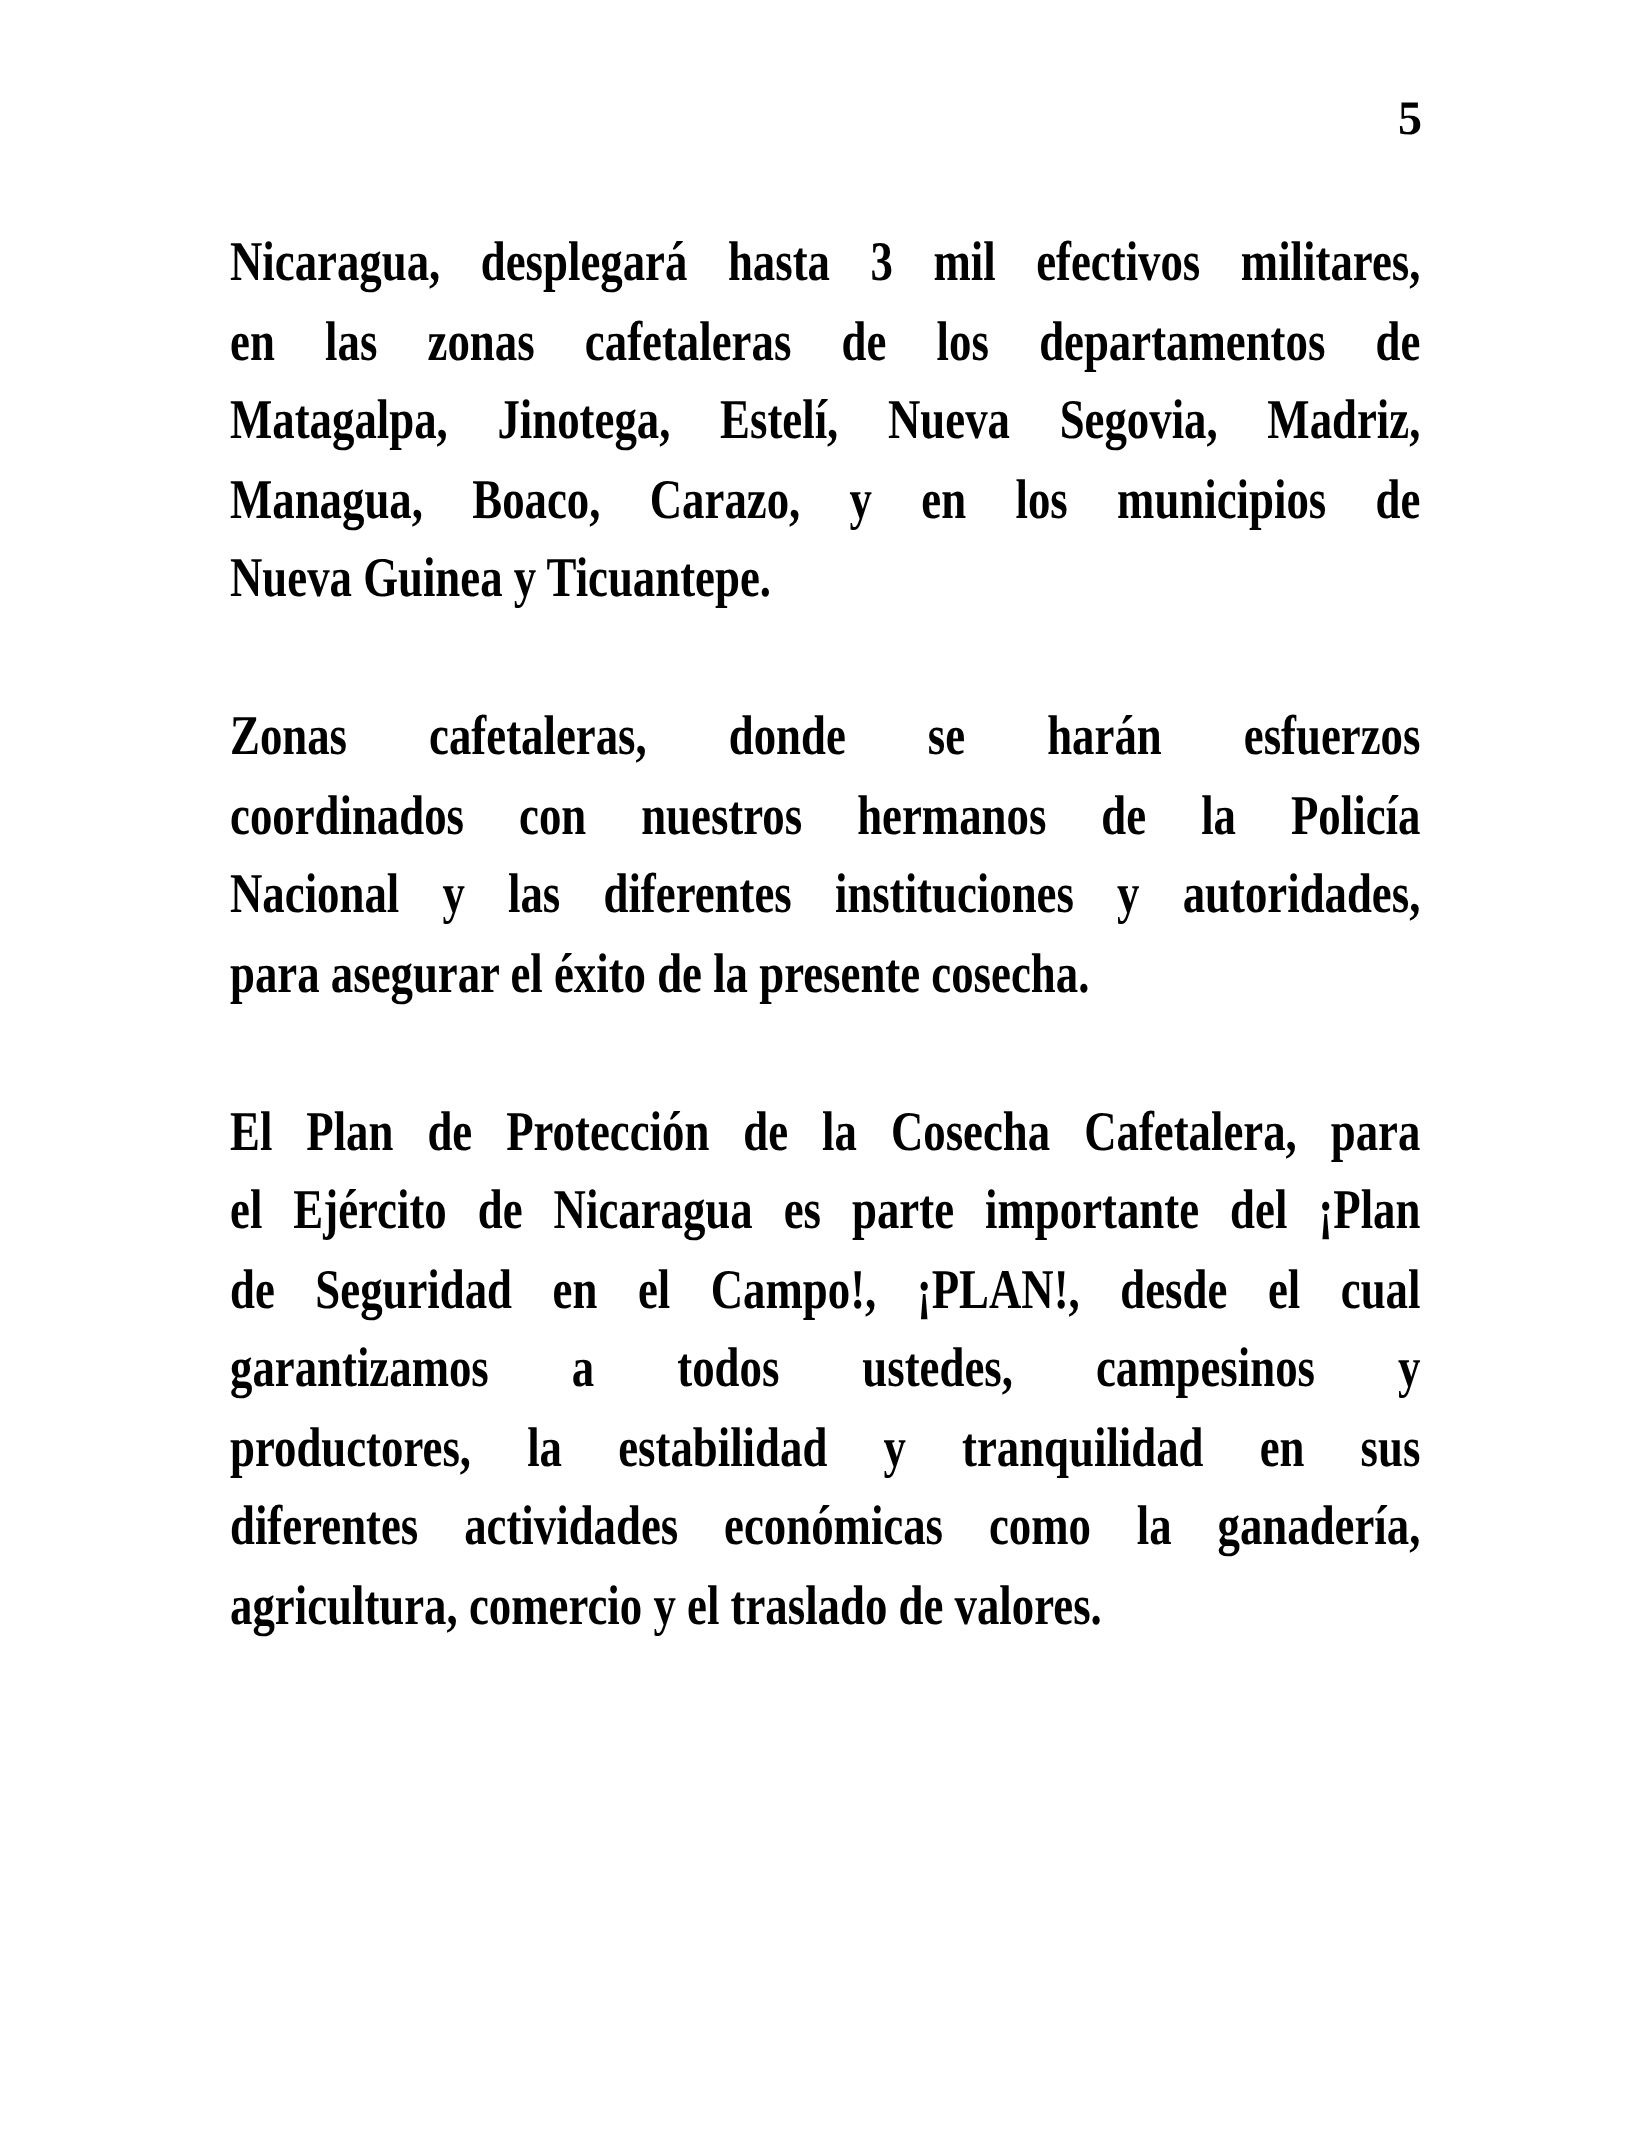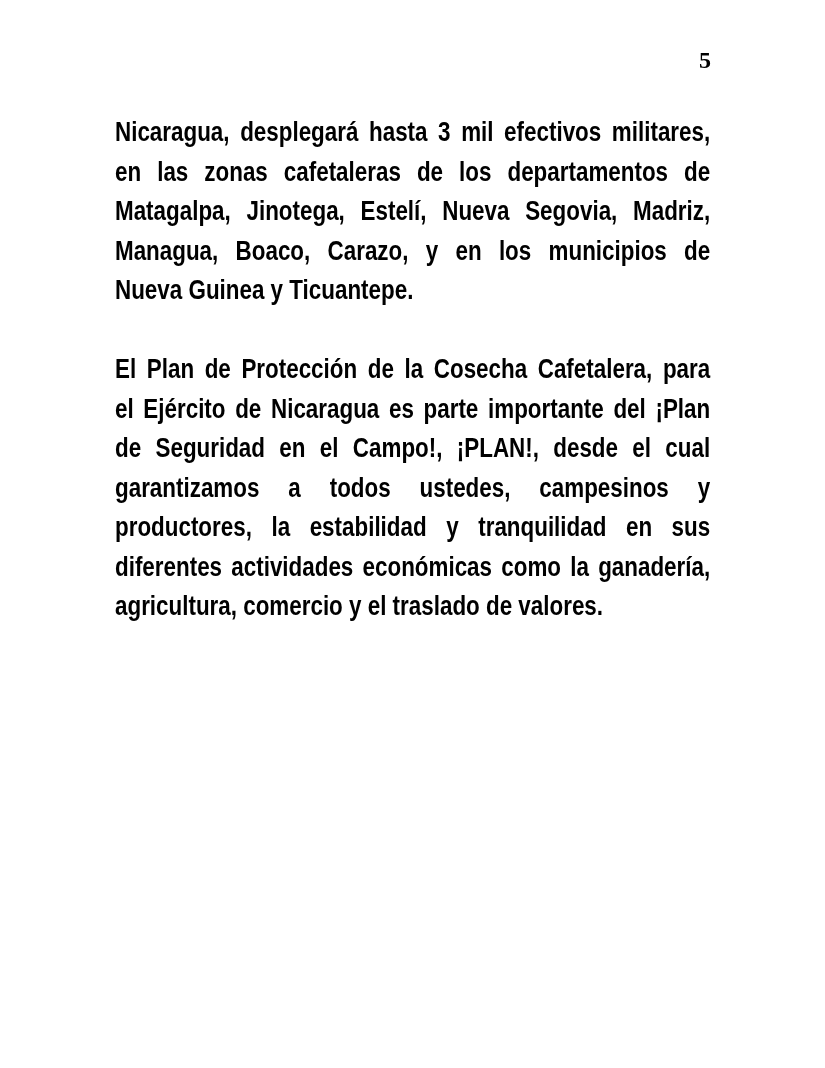--- a/index.html
+++ b/index.html
@@ -21,21 +21,21 @@
     font-family: "Liberation Serif", serif;
     font-weight: bold;
     font-size: 24px;
     line-height: 1;
     color: #000000;
   }
   .content {
     position: absolute;
     left: 115px; top: 112px; width: 596px;
   }
-  .para { margin: 0 0 39.5px 0; }
+  .para { margin: 0 0 39.5px 0; font-family: Liberation Serif, serif; }
   .para:last-child { margin-bottom: 0; }
   .line {
     width: 744px;                 
     transform: scaleX(0.8);      
     transform-origin: 0 0;
     font-weight: bold;
     font-size: 28px;
     line-height: 39.5px;
     color: #000000;
   }
@@ -52,20 +52,26 @@
   <div class="content">
 
     <div class="para">
       <div class="line jl">Nicaragua, desplegará hasta 3 mil efectivos militares,</div>
       <div class="line jl">en las zonas cafetaleras de los departamentos de</div>
       <div class="line jl">Matagalpa, Jinotega, Estelí, Nueva Segovia, Madriz,</div>
       <div class="line jl">Managua, Boaco, Carazo, y en los municipios de</div>
       <div class="line ll">Nueva Guinea y Ticuantepe.</div>
     </div>
 
+    <div class="para">
+      <div class="line jl">Zonas cafetaleras, donde se harán esfuerzos</div>
+      <div class="line jl">coordinados con nuestros hermanos de la Policía</div>
+      <div class="line jl">Nacional y las diferentes instituciones y autoridades,</div>
+      <div class="line ll">para asegurar el éxito de la presente cosecha.</div>
+    </div>
 
     <div class="para">
       <div class="line jl">El Plan de Protección de la Cosecha Cafetalera, para</div>
       <div class="line jl">el Ejército de Nicaragua es parte importante del ¡Plan</div>
       <div class="line jl">de Seguridad en el Campo!, ¡PLAN!, desde el cual</div>
       <div class="line jl">garantizamos a todos ustedes, campesinos y</div>
       <div class="line jl">productores, la estabilidad y tranquilidad en sus</div>
       <div class="line jl">diferentes actividades económicas como la ganadería,</div>
       <div class="line ll">agricultura, comercio y el traslado de valores.</div>
     </div>

